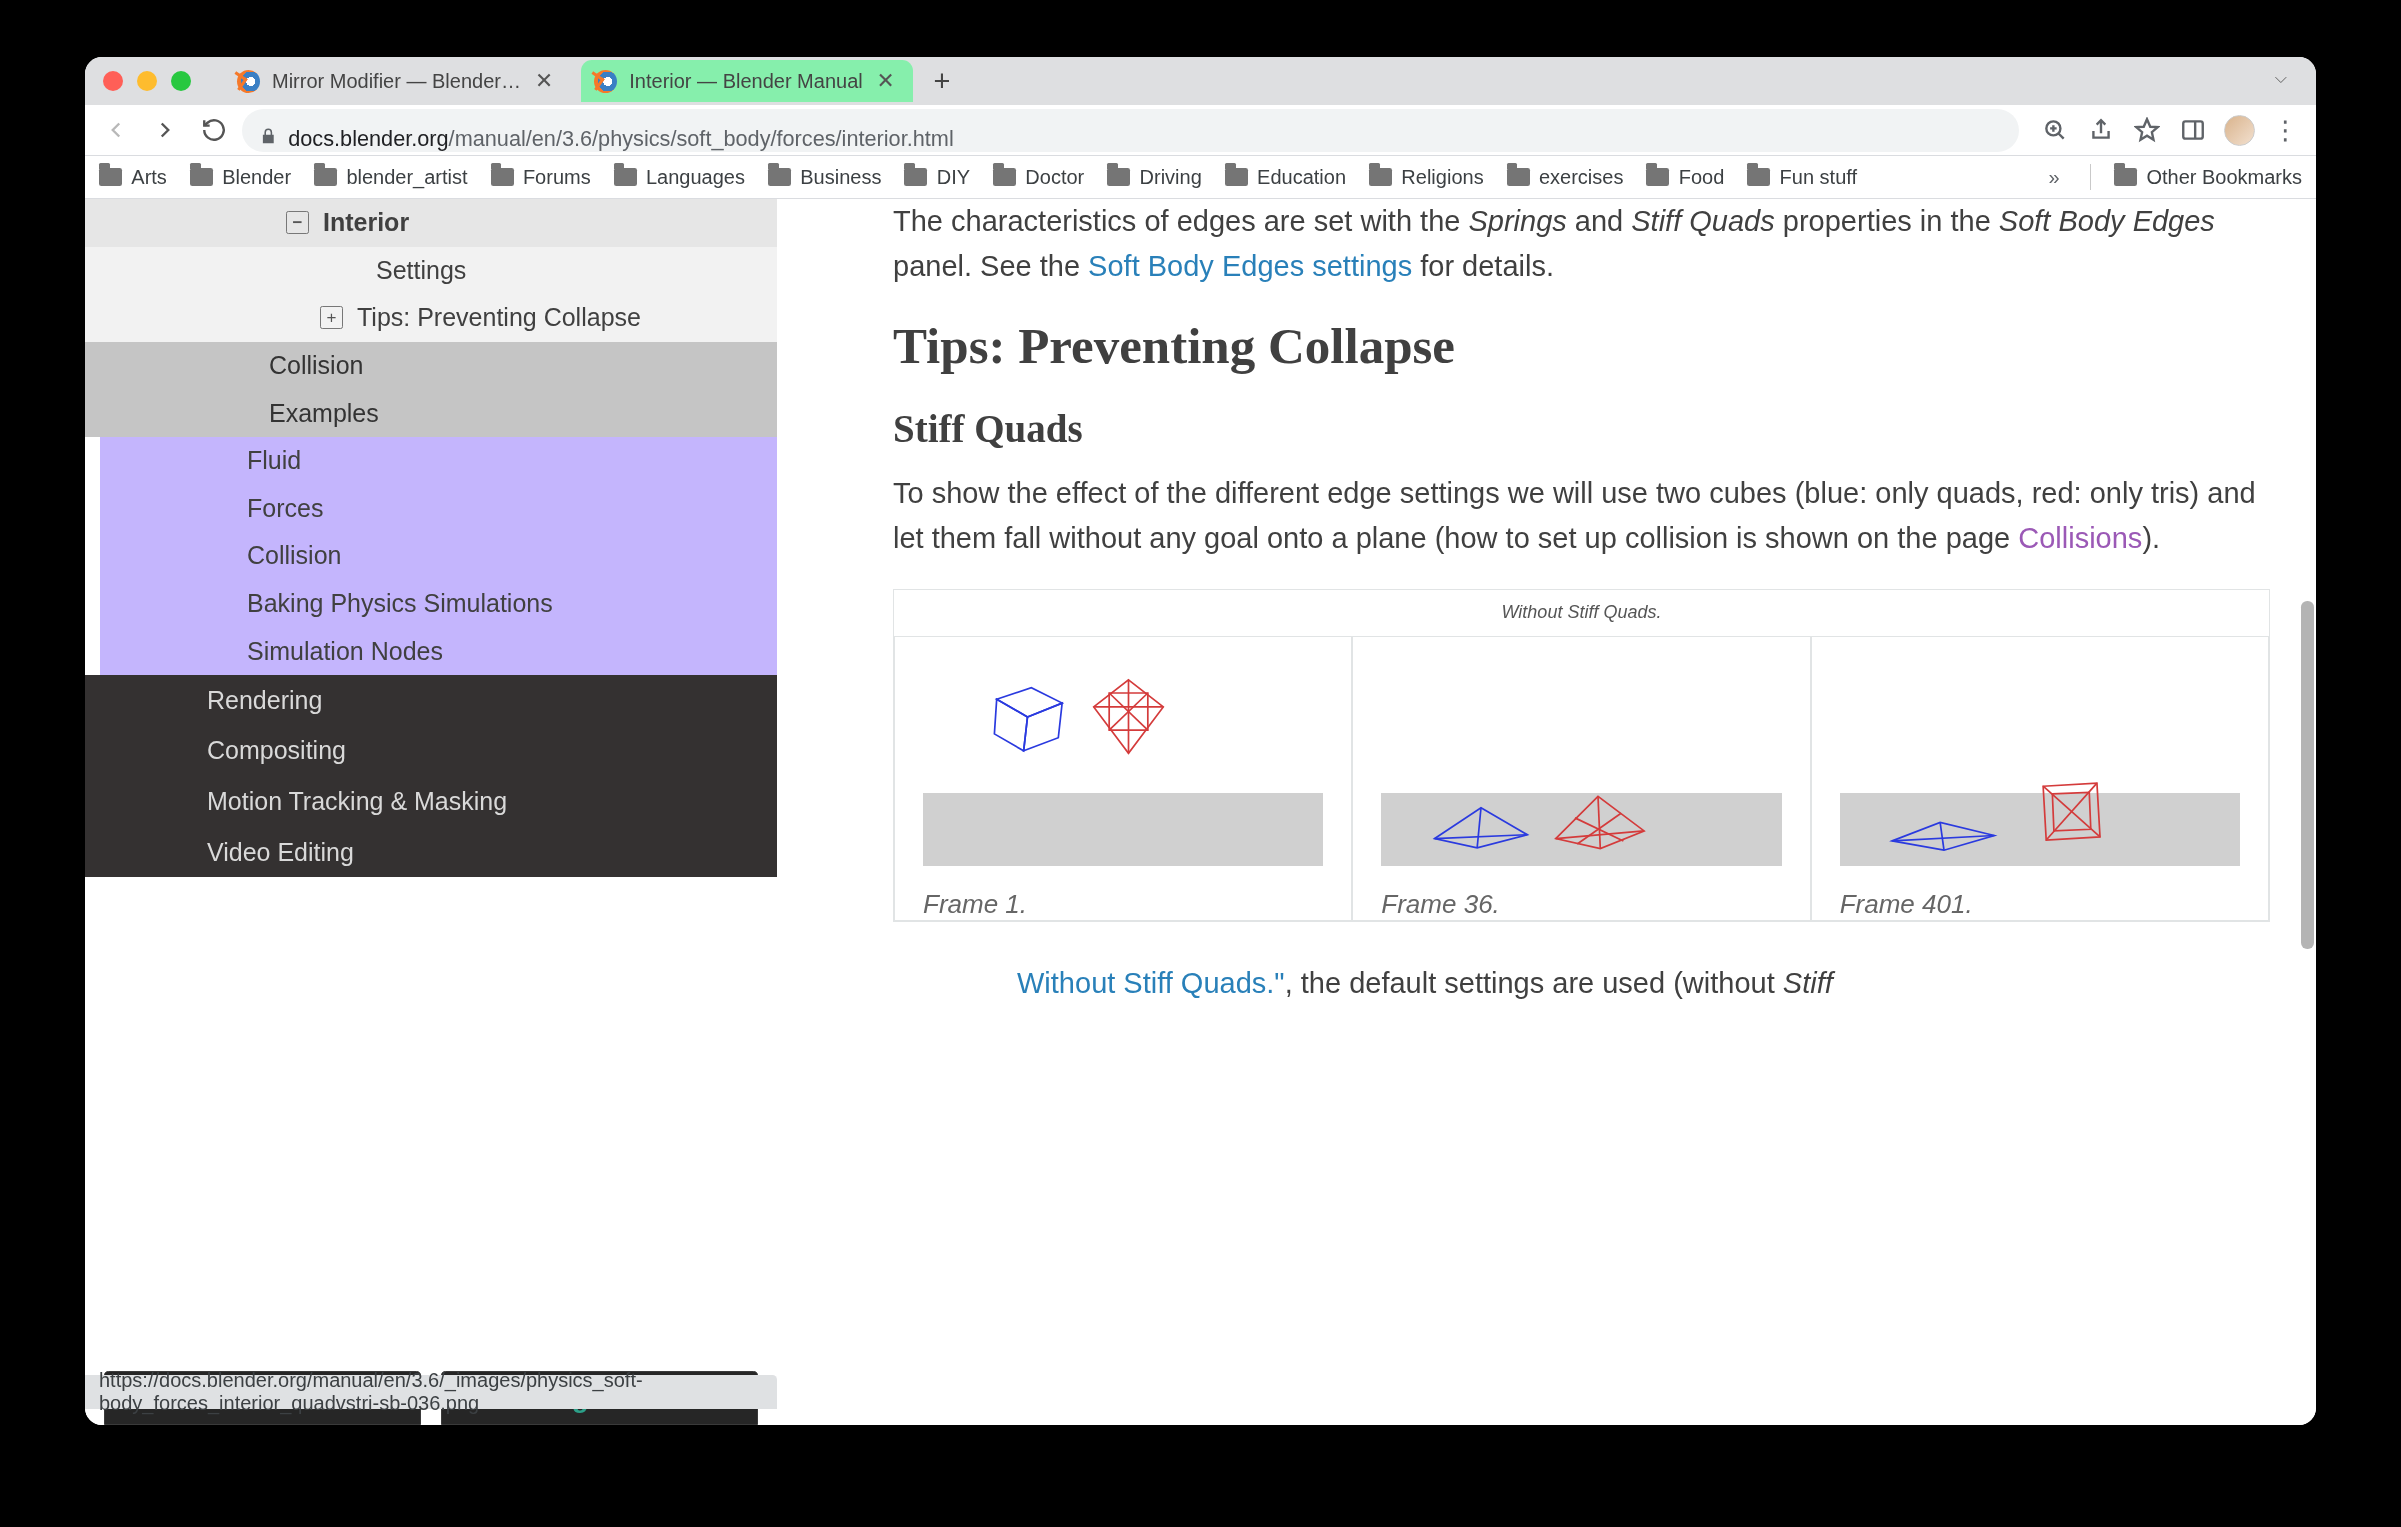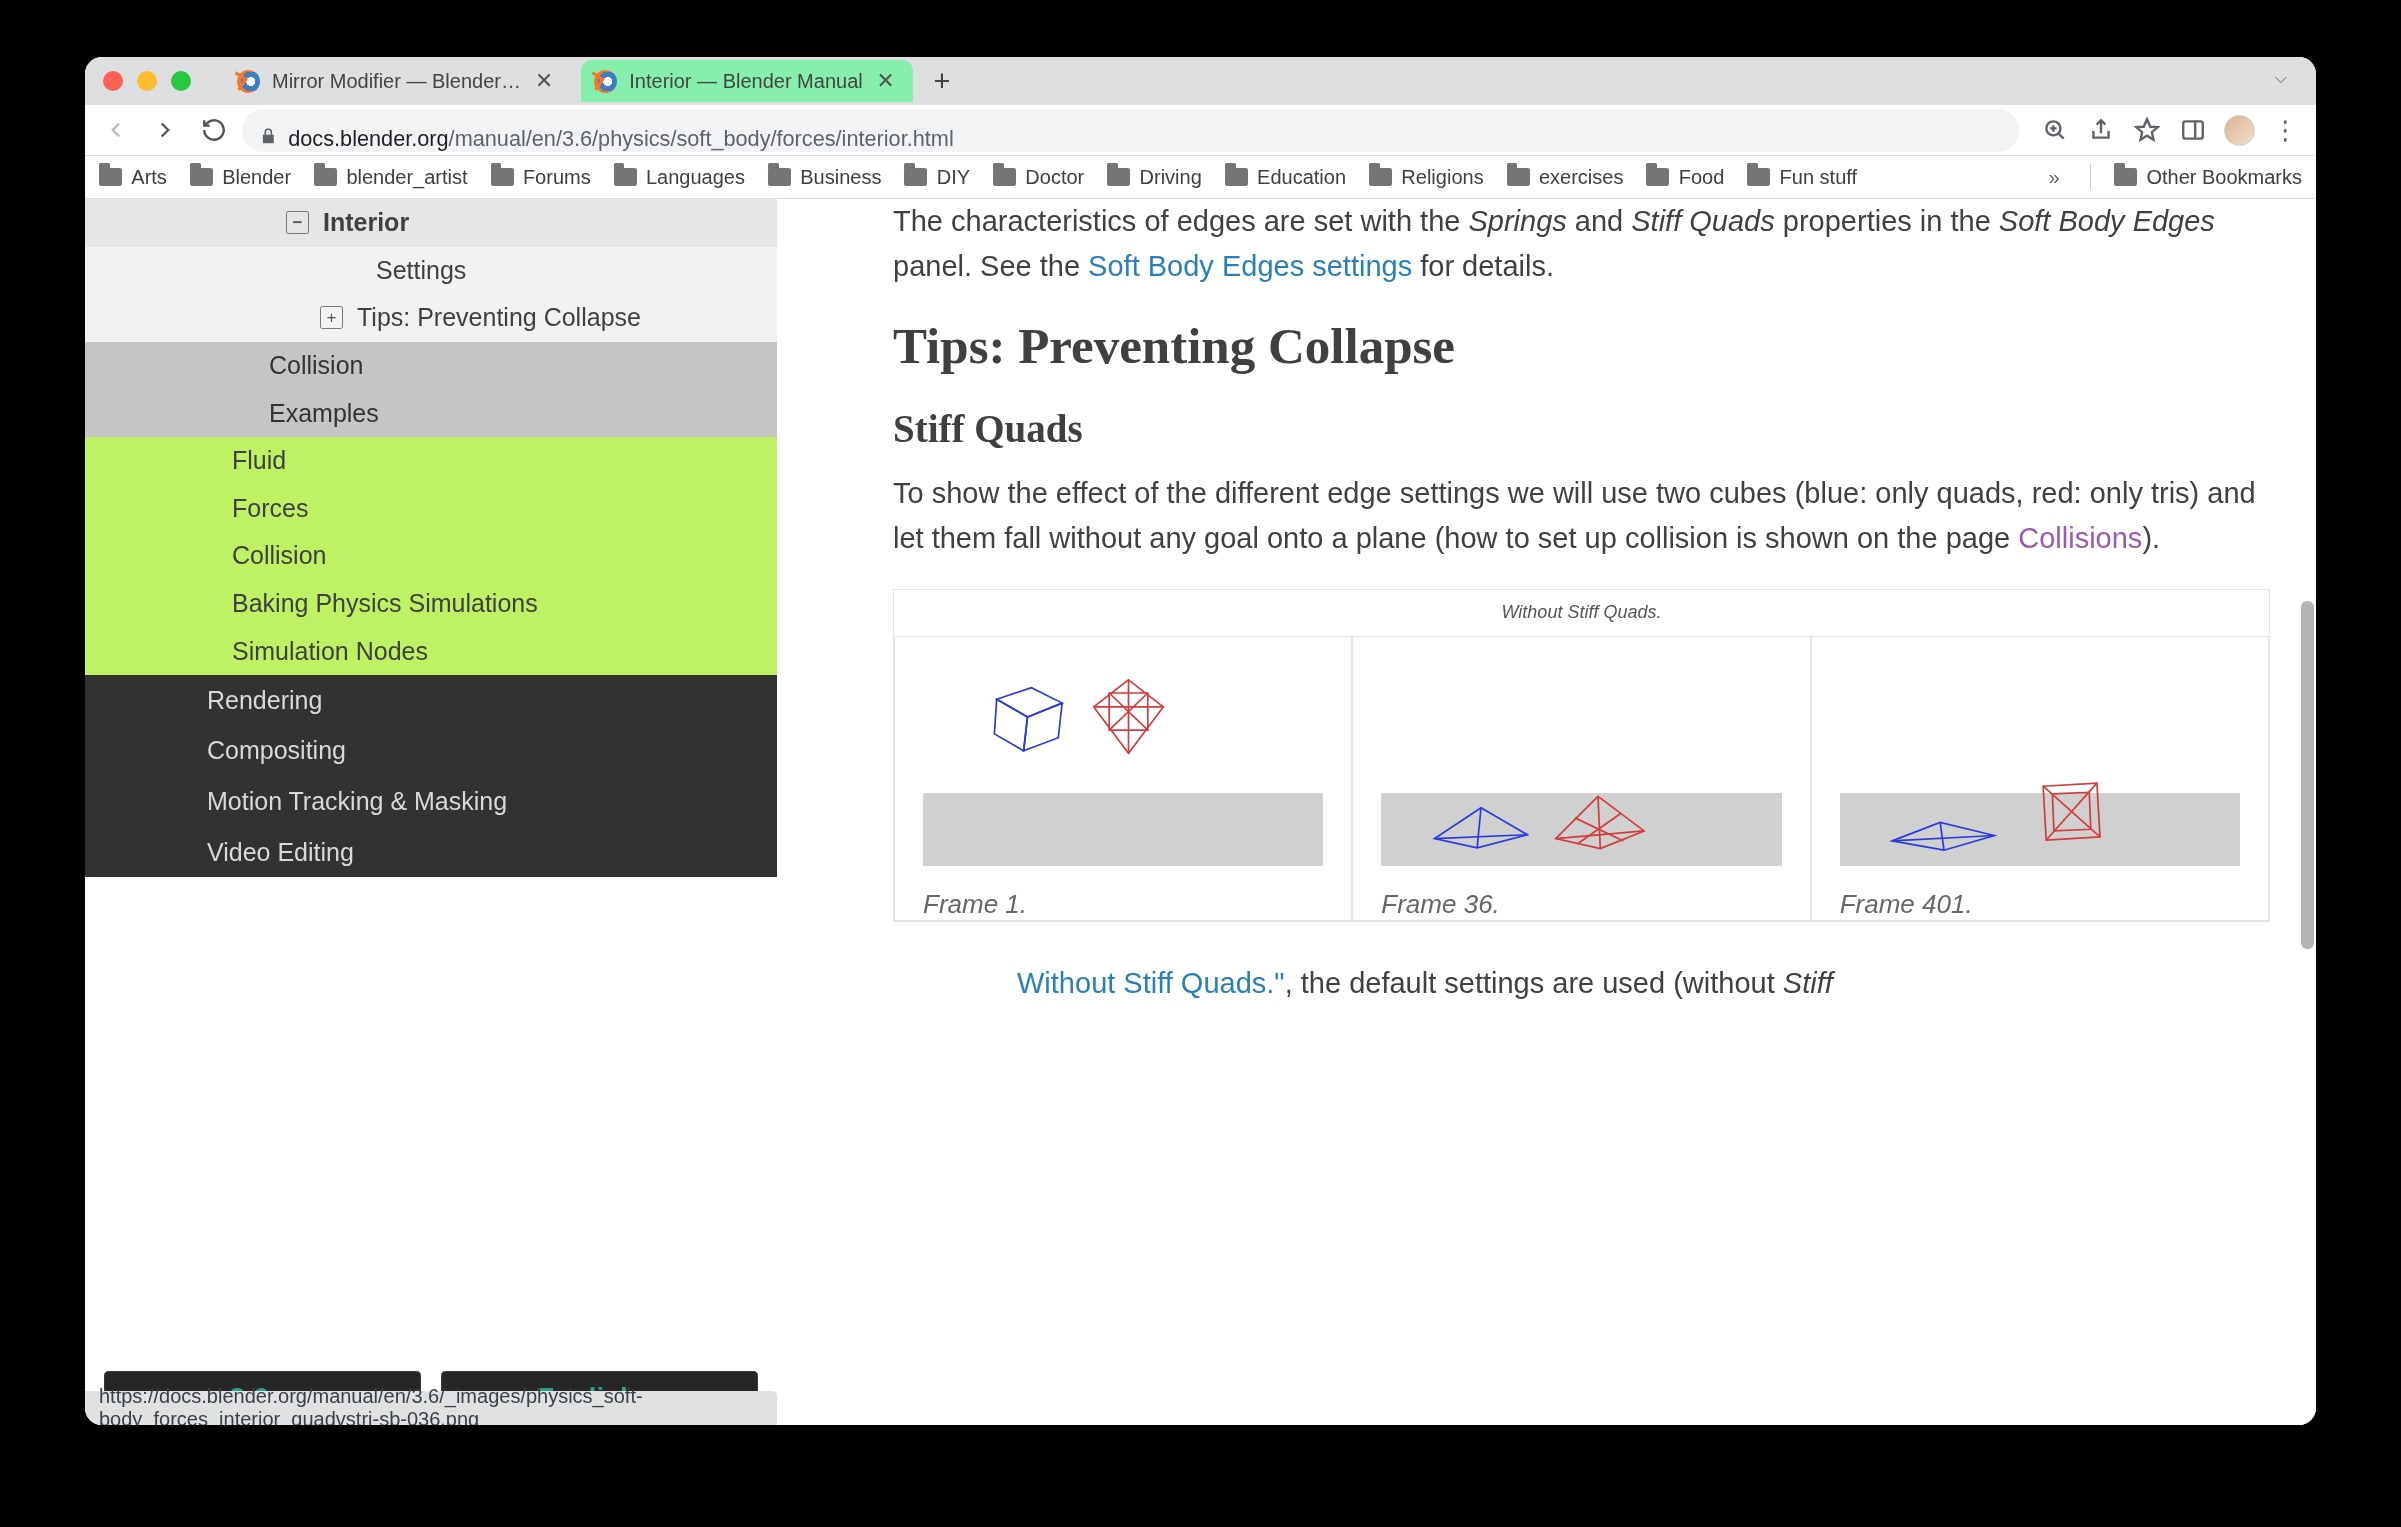--- a/index.html
+++ b/index.html
@@ -99,21 +99,21 @@
   
   .content { position:absolute; left:0; right:0; top:142px; bottom:0; display:flex; }
   .sidebar { width:692px; background:#fff; position:relative; overflow:hidden;}
   .main { flex:1; background:#fff; overflow:hidden; position:relative;}
   .scrollbar-thumb{position:absolute;right:2.3px;width:12.4px;border-radius:6.2px;background:#b4b4b4;}
 
   
   .nav { font-size:25px; color:#404040; }
   .nav .item { padding:9.3px 15.5px 9.3px 0; display:flex; align-items:center; }
   .nav .lvl0 { background:#343131; color:#d9d9d9; padding-left:46px; padding-top:10.8px; padding-bottom:10.8px;}
-  .nav .lvl1 { background:#bef264; padding-left:71px; }
+  .nav .lvl1 { background:#c4b5fd; padding-left:71px;margin-left:15px; }
   .nav .lvl2 { background:#d9d9d9; color:#333; padding-left:107px; }
   .nav .lvl2.sub { background:#c5c5c5; padding-left:107px;}
   .nav .lvl3 { background:#e6e6e6; padding-left:201px; font-weight:700; }
   .nav .lvl3.current { background:#e6e6e6; font-weight:700;}
   .nav .lvl4 { background:#f2f2f2; padding-left:235px; font-weight:400;}
   .exp { width:23px; height:23px; margin-right:14px; flex:0 0 23px; display:flex;align-items:center;justify-content:center;}
   .exp.box{border:1.5px solid #777;border-radius:2.3px;font-size:17px;line-height:1;color:#555;}
   .dark-section .item{background:#343131;color:#d9d9d9;}
 
   
@@ -122,21 +122,21 @@
     display:flex;gap:20px;
   }
   .pill{
     flex:1;background:#262626;border:1.5px solid #3a3a3a;border-radius:4.6px 4.6px 0 0;
     display:flex;align-items:center;justify-content:center;gap:12.4px;
     color:#2ca089;font-size:28px;font-weight:600;
   }
   .pill .up{color:#888;}
 
   .status-hover{
-    position:absolute;left:0;bottom:0;height:34px;padding:0 14px;
+    position:absolute;left:0;bottom:16px;height:34px;padding:0 14px;
     background:#dfe1e3;color:#3c4043;font-size:20px;
     display:flex;align-items:center;border-top-right-radius:4.6px;
     z-index:5;
   }
 
   
   .doc { padding: 0 46px 0 116px; color:#404040; }
   .doc p { font-size:29px; line-height:1.55; margin:0 0 28px 0;}
   .doc a { color:#2980b9; text-decoration:none;}
   .doc a.visited{color:#9b59b6;}

